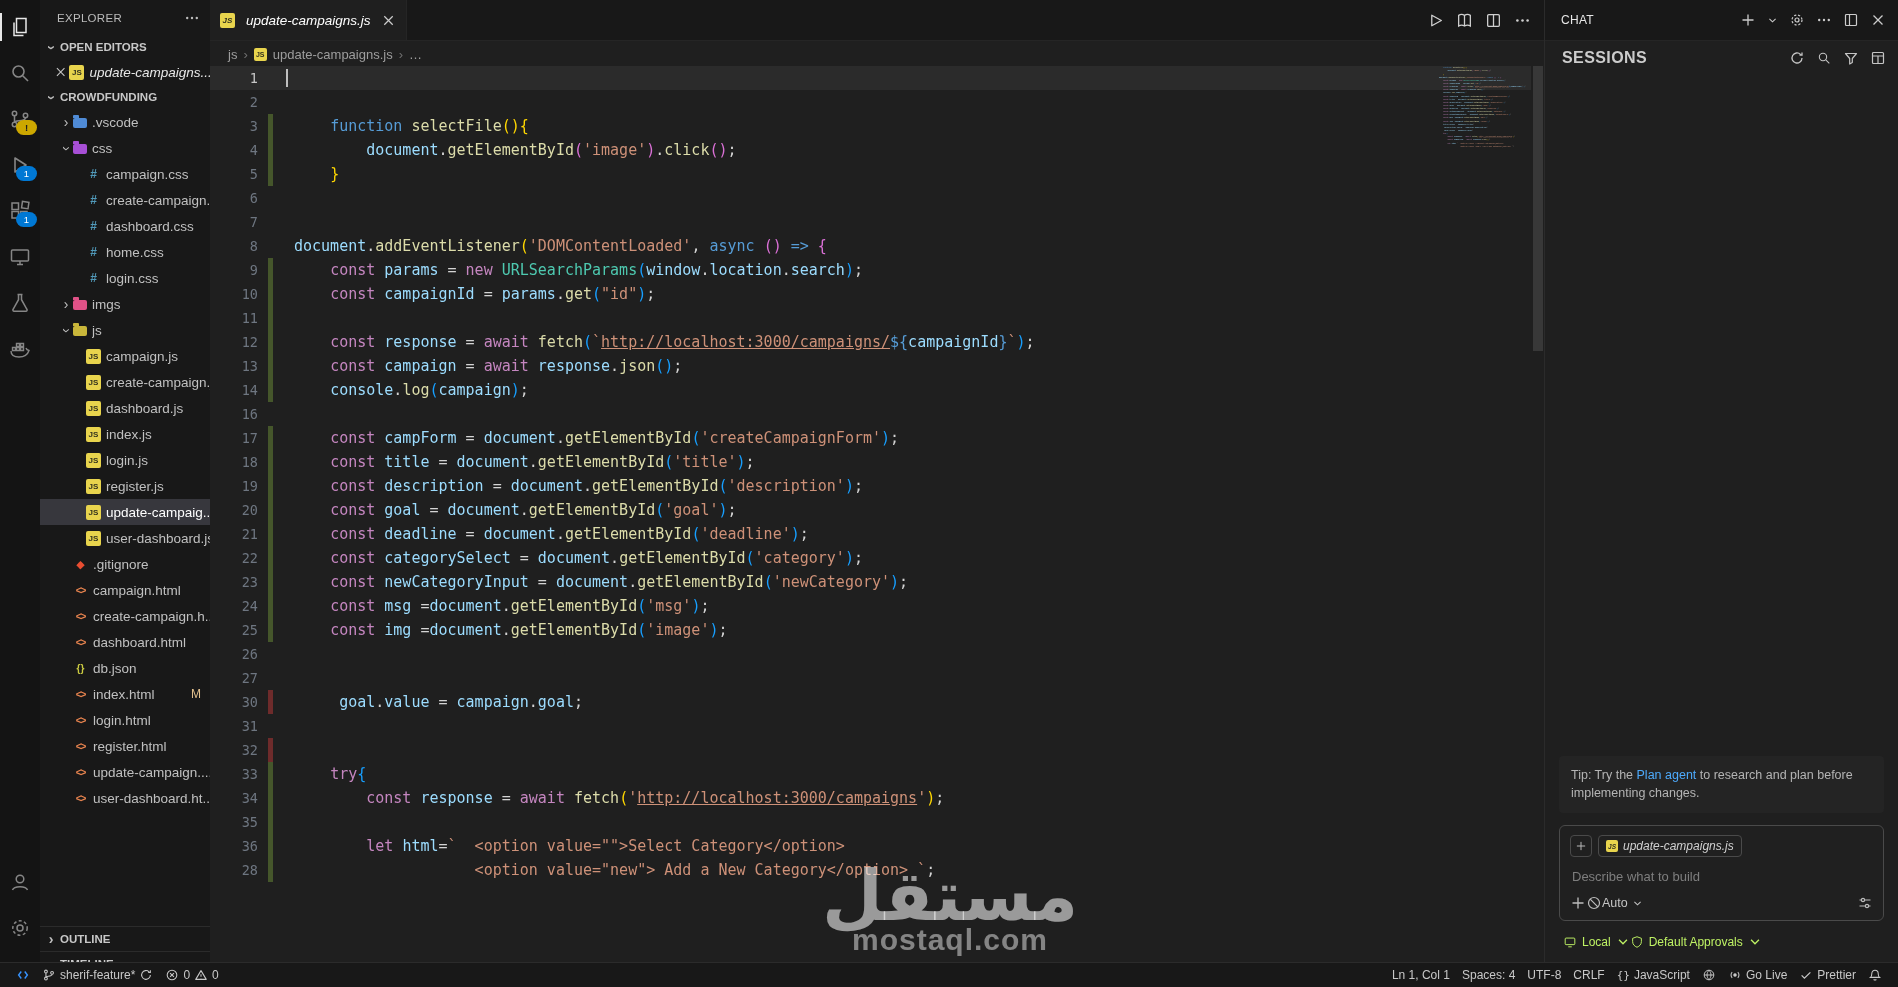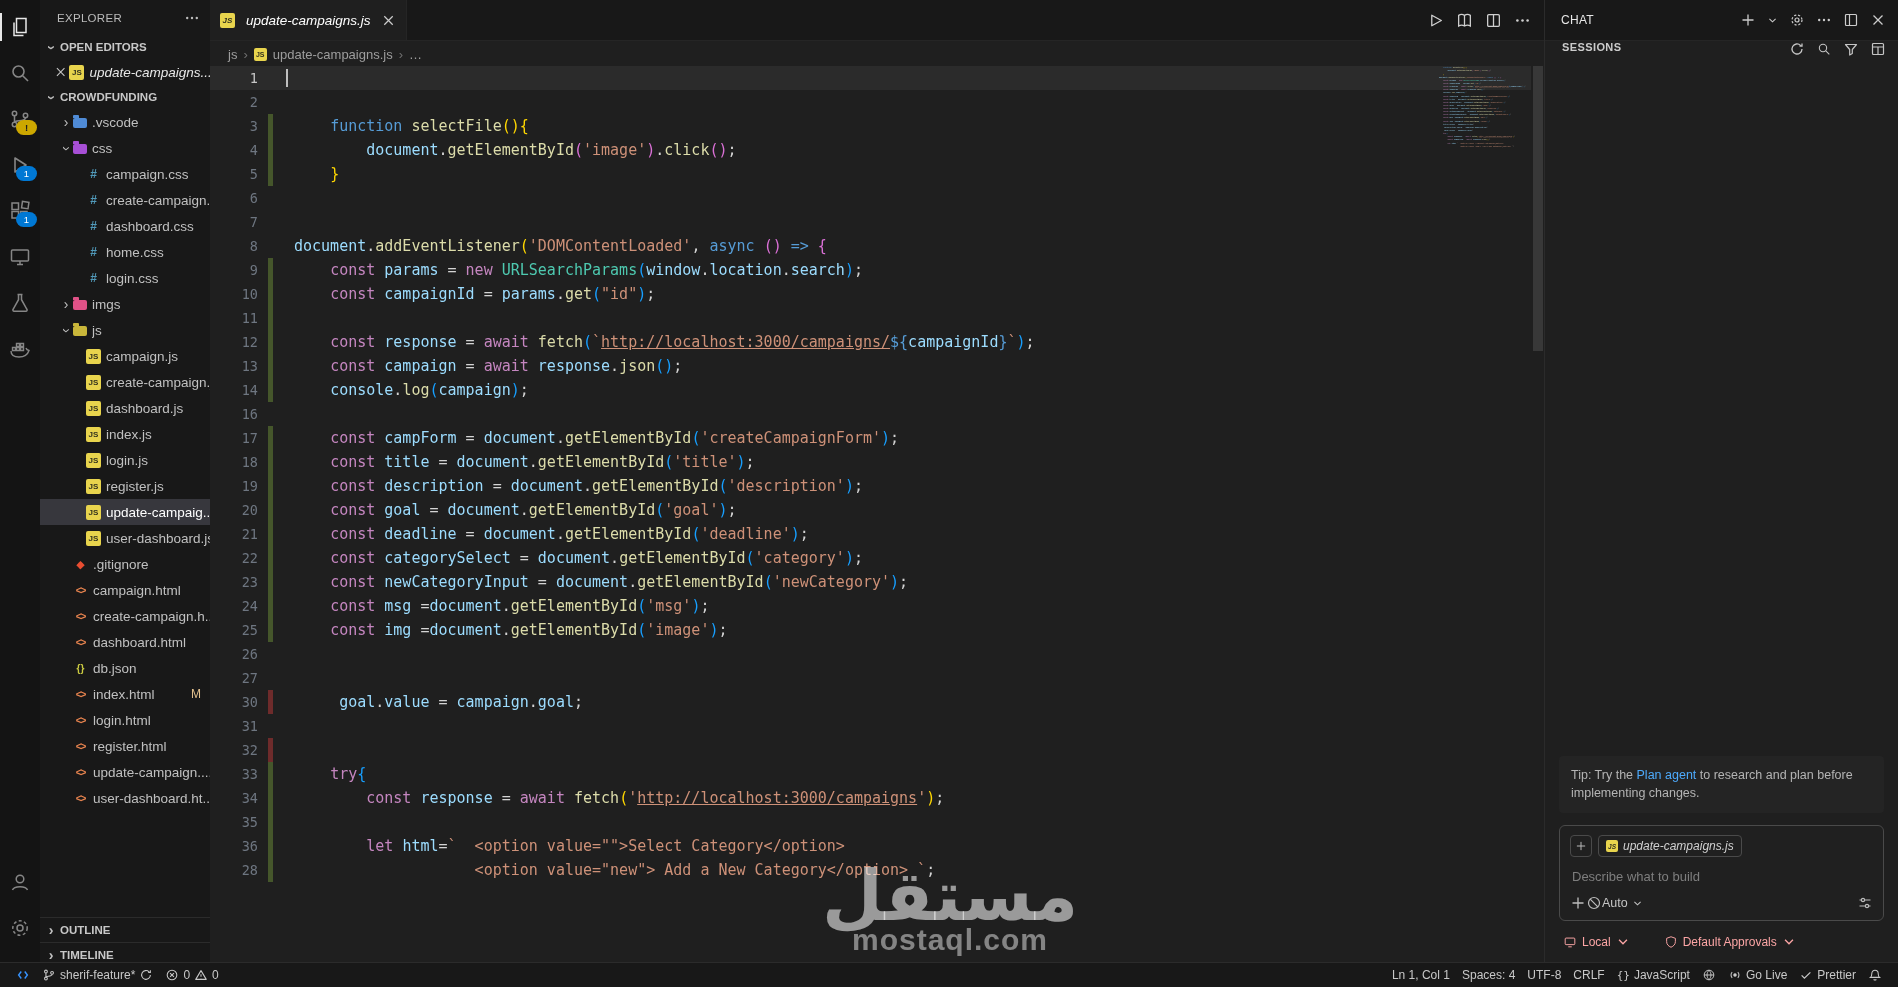--- a/index.html
+++ b/index.html
@@ -18,21 +18,21 @@
   .ab-item{width:40px;height:46px;display:flex;align-items:center;justify-content:center;
     color:#868686;position:relative;cursor:pointer}
   .ab-item svg{width:24px;height:24px}
   .ab-item.active{color:#e7e7e7}
   .ab-item.active::before{content:"";position:absolute;left:0;top:9px;bottom:9px;width:2px;background:#e7e7e7}
   .ab-badge{position:absolute;right:3px;bottom:7px;min-width:15px;height:15px;border-radius:9px;
     background:#0078d4;color:#fff;font-size:9.5px;display:flex;align-items:center;justify-content:center;padding:0 3px}
   .ab-badge.warn{background:#cca700;color:#1f1f1f;font-weight:700}
 
   
-  .sidebar{position:absolute;left:40px;top:0;bottom:20px;width:170px;background:#181818;
+  .sidebar{position:absolute;left:40px;top:0;bottom:11px;width:170px;background:#181818;
     border-right:1px solid #2b2b2b;display:flex;flex-direction:column;overflow:hidden}
   .sb-title{height:35px;flex:none;display:flex;align-items:center;padding:0 10px 0 17px;
     font-size:11.5px;color:#bbbbbb;letter-spacing:.3px}
   .sb-title .icn{margin-left:auto;color:#bdbdbd}
   .sec-head{height:24px;flex:none;display:flex;align-items:center;gap:2px;font-weight:700;
     font-size:11.5px;color:#c8c8c8;padding-left:4px;cursor:pointer}
   .sec-head.bordered{border-top:1px solid #2b2b2b}
   .chev{width:14px;flex:none;display:inline-flex;justify-content:center;color:#c0c0c0;
     font-size:14px;line-height:1;transform-origin:50% 55%}
   .chev.exp{transform:rotate(90deg)}
@@ -94,43 +94,43 @@
   .wm-ar{font-size:70px;font-weight:700;color:rgba(255,255,255,.55);line-height:1.1}
   .wm-en{font-size:30px;margin-top:-12px;color:rgba(255,255,255,.45);letter-spacing:1px;font-weight:700}
 
   
   .chat{position:absolute;right:0;top:0;bottom:24px;width:353px;background:#1f1f1f;
     border-left:1px solid #2b2b2b;display:flex;flex-direction:column}
   .chat-head{height:40px;flex:none;background:#181818;border-bottom:1px solid #252525;
     display:flex;align-items:center;padding:0 12px 0 16px}
   .chat-title{font-size:12px;color:#e7e7e7;letter-spacing:.3px}
   .chat-head .icons{margin-left:auto;display:flex;gap:11px;align-items:center;color:#cccccc}
-  .sessions{height:34px;flex:none;display:flex;align-items:flex-start;padding:0 12px 0 17px;
-    font-weight:700;font-size:11px;color:#cccccc;letter-spacing:.4px}
+  .sessions{height:34px;flex:none;display:flex;align-items:center;padding:0 12px 0 17px;
+    font-weight:700;font-size:16px;color:#cccccc;letter-spacing:.4px}
   .sessions .icons{margin-left:auto;display:flex;gap:11px;color:#c5c5c5}
   .chat-body{flex:1}
   .tip{margin:0 14px 12px;background:#242424;border-radius:4px;padding:10px 12px;
     font-size:12.5px;color:#b4b4b4;line-height:1.5}
   .tip .link{color:#4daafc;cursor:pointer}
   .inputbox{margin:0 14px 8px;border:1px solid #4a4a4a;border-radius:6px;padding:9px 10px;background:#202020}
   .chips{display:flex;gap:6px;align-items:center}
   .chip-add{width:20px;height:20px;border:1px solid #4a4a4a;border-radius:4px;display:flex;
     align-items:center;justify-content:center;color:#bdbdbd;cursor:pointer}
   .chip-add .icn{width:12px;height:12px}
   .chip{display:flex;align-items:center;gap:5px;border:1px solid #4a4a4a;border-radius:4px;
     height:20px;padding:0 7px;font-size:12px;color:#d0d0d0;font-style:italic;cursor:pointer}
   .chip .fi{width:12px;height:12px;font-size:6.5px;margin-right:0}
   .chat-input{width:100%;background:transparent;border:none;outline:none;color:#cccccc;
     font-size:13px;margin:11px 0 10px;font-family:"Liberation Sans","DejaVu Sans",sans-serif}
   .chat-input::placeholder{color:#7e7e7e}
   .in-toolbar{display:flex;align-items:center;color:#bdbdbd}
   .model{display:flex;align-items:center;gap:4px;font-size:12.5px;cursor:pointer;color:#c5c5c5}
   .in-right{margin-left:auto}
-  .chat-foot{flex:none;display:flex;align-items:center;gap:34px;padding:6px 18px 14px;
-    font-size:12px;color:#fca5a5}
+  .chat-foot{flex:none;display:flex;align-items:center;padding:6px 18px 14px;
+    font-size:12px;color:#bef264}
   .foot-item{display:flex;align-items:center;gap:5px;cursor:pointer}
   .foot-item .icn{width:14px;height:14px}
 
   
   .statusbar{position:absolute;left:0;right:0;bottom:0;height:24px;background:#181818;
     border-top:1px solid #2b2b2b;display:flex;align-items:center;font-size:12px;
     color:#c8c8c8;padding:0 10px;z-index:7}
   .sb-item{display:flex;align-items:center;gap:4px;padding:0 6px;height:100%;cursor:pointer;white-space:nowrap}
   .sb-item .icn{width:14px;height:14px}
   .sb-right{margin-left:auto;display:flex;align-items:center}

